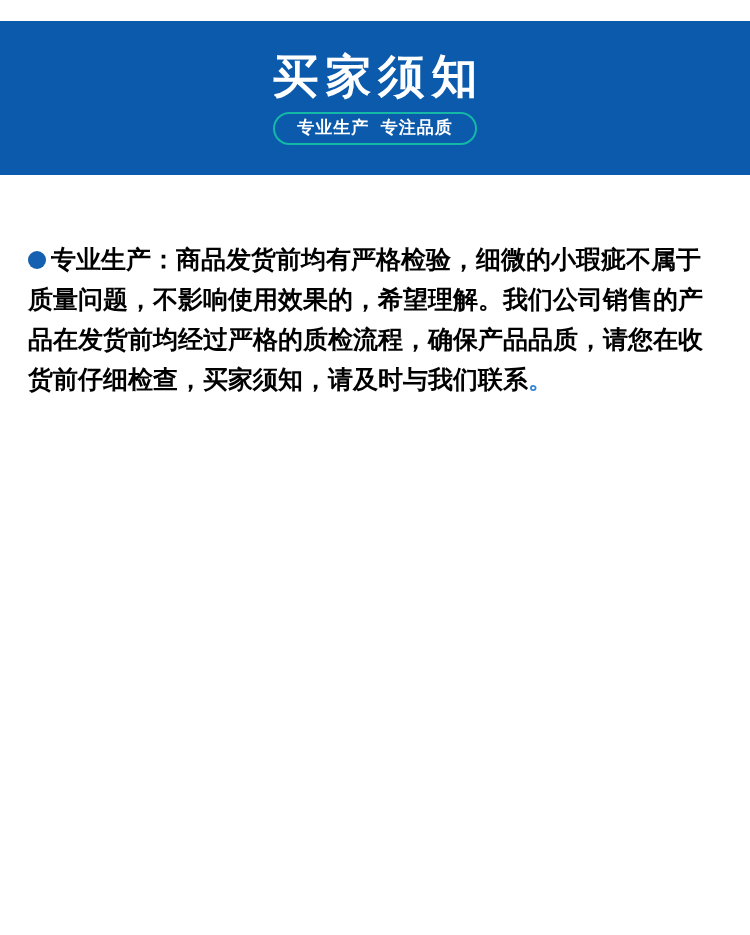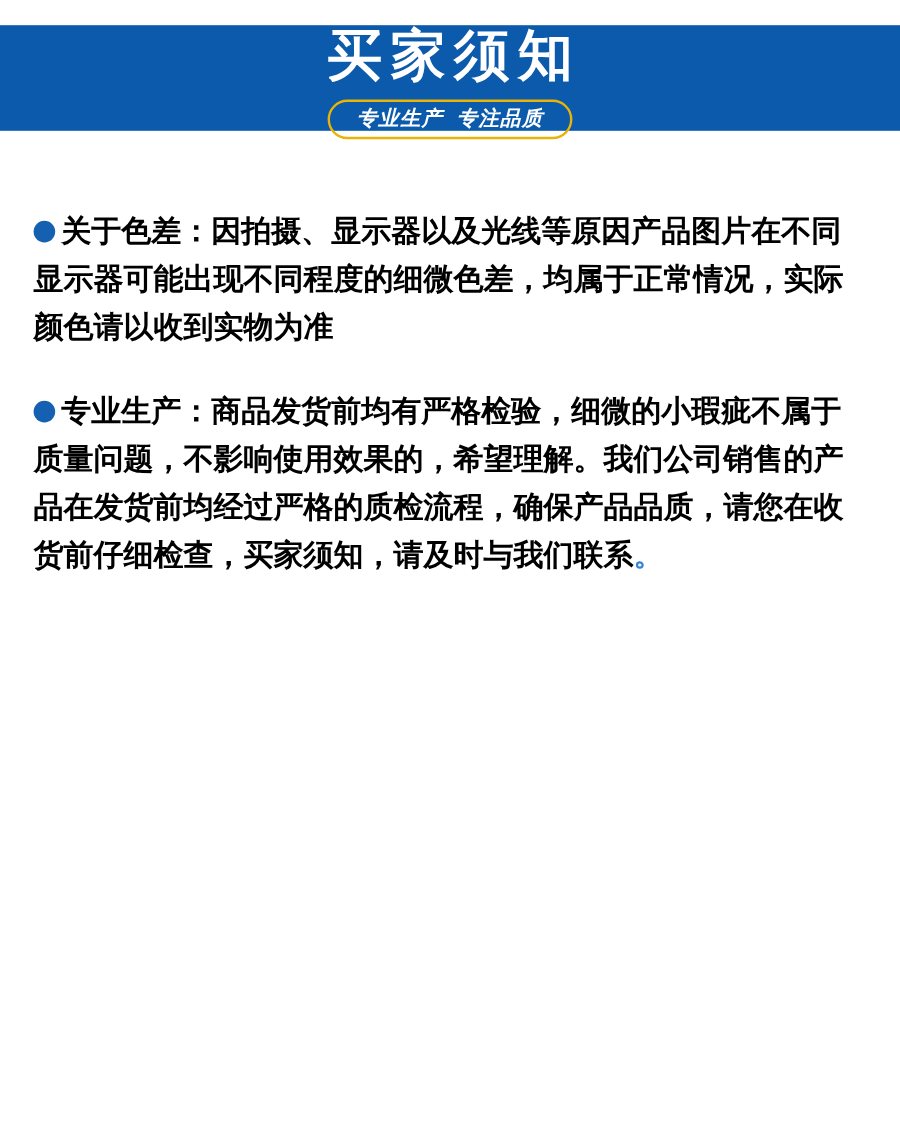--- a/index.html
+++ b/index.html
@@ -12,47 +12,46 @@
   html, body { margin: 0; padding: 0; }
   body {
     width: 750px;
     height: 935px;
     background: #ffffff;
     overflow: hidden;
     font-family: "Liberation Sans", sans-serif;
   }
   .banner {
     margin-top: 21px;
-    height: 88px;
+    height: 154px;
     background: var(--banner-bg);
     display: flex;
     flex-direction: column;
     align-items: center;
-    justify-content: flex-start;
+    justify-content: center;
   }
   .banner-title {
     color: #ffffff;
     font-size: 46px;
     font-weight: bold;
     letter-spacing: 7px;
     text-indent: 7px;
     line-height: 1.1;
   }
   .banner-subtitle {
     margin-top: 11px;
     color: #ffffff;
     font-size: 17px;
     font-weight: bold;
     letter-spacing: 1px;
-    border: 2px solid #eab308;
+    border: 2px solid #14b8a6;
     border-radius: 17px;
     padding: 4px 22px 5px;
     white-space: pre;
     line-height: 1.2;
-    font-style: italic;
   }
   .content {
     padding: 64px 28px 0 28px;
   }
   .notice {
     margin: 0 0 30px 0;
     font-size: 25px;
     line-height: 40px;
     font-weight: bold;
     color: var(--text-color);
@@ -73,19 +72,18 @@
 </style>
 </head>
 <body>
 
 <header class="banner">
   <div class="banner-title">买家须知</div>
   <div class="banner-subtitle">专业生产  专注品质</div>
 </header>
 
 <main class="content">
-  <p class="notice"><span class="bullet"></span><span>关于色差：</span><span>因拍摄、显示器以及光线等原因产品图片在不同显示器可能出现不同程度的细微色差，均属于正常情况，实际颜色请以收到实物为准</span></p>
 
 
 
 
   <p class="notice"><span class="bullet"></span><span>专业生产：</span><span>商品发货前均有严格检验，细微的小瑕疵不属于质量问题，不影响使用效果的，希望理解。我们公司销售的产品在发货前均经过严格的质检流程，确保产品品质，请您在收货前仔细检查，买家须知，请及时与我们联系</span><span class="suffix">。</span></p>
 </main>
 
 </body></html>

